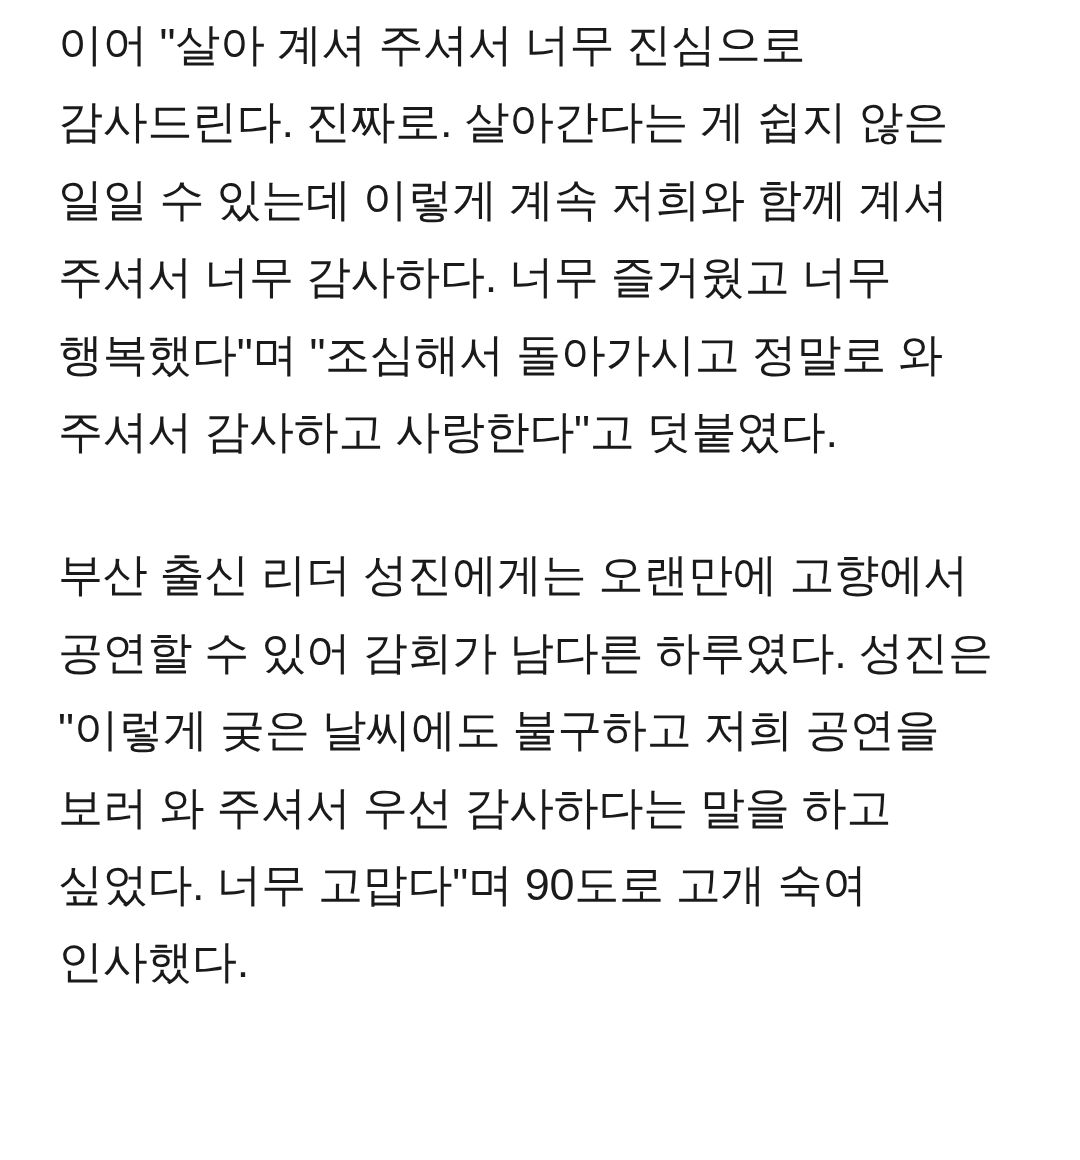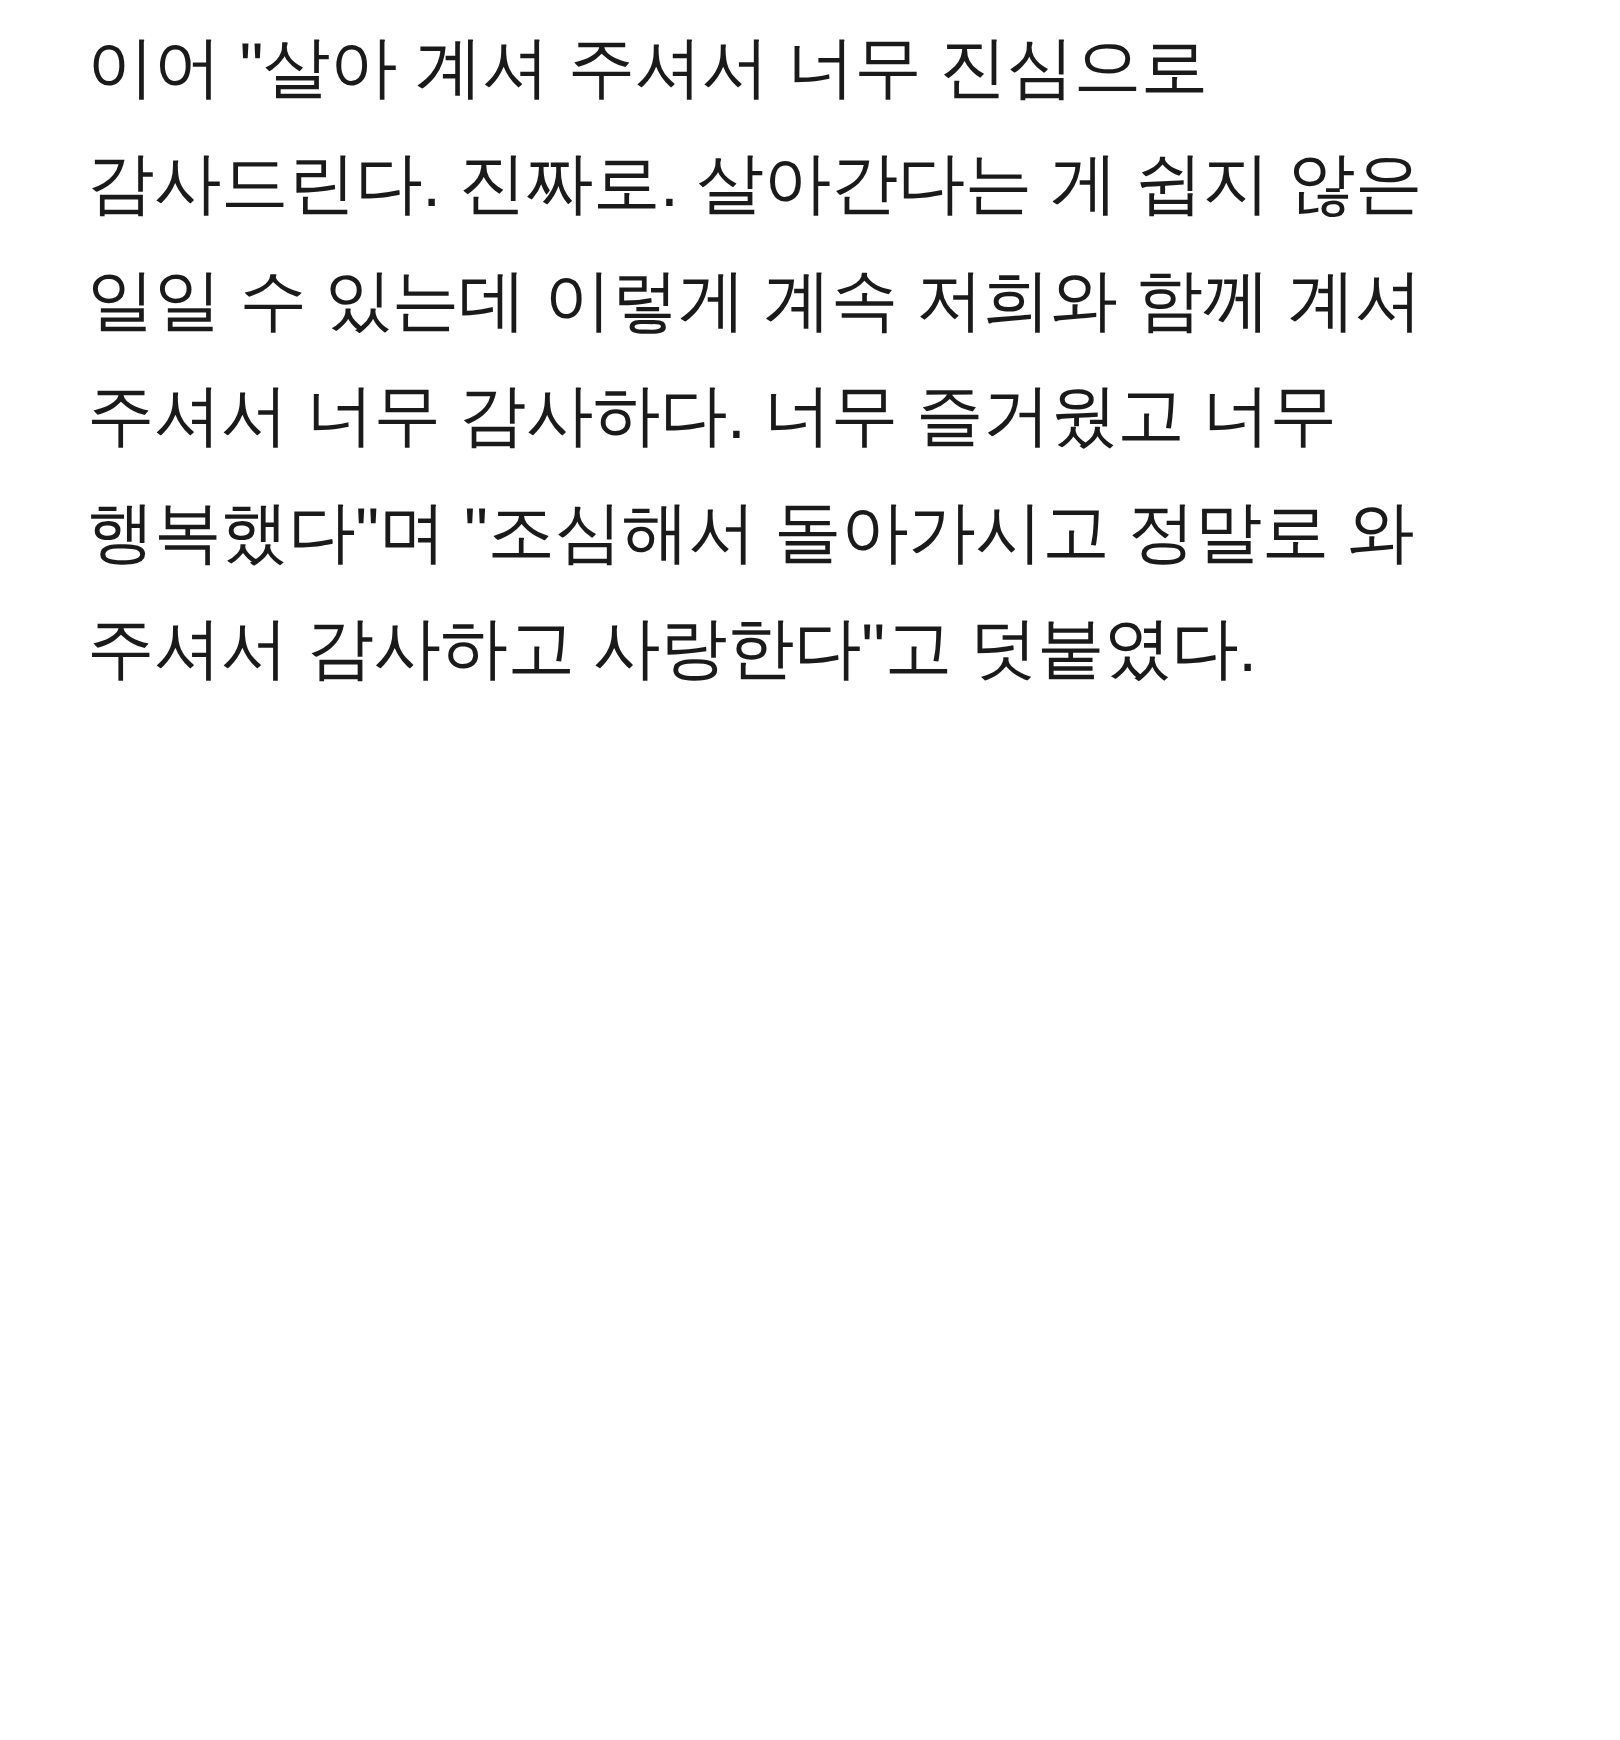--- a/index.html
+++ b/index.html
@@ -30,13 +30,14 @@
   }
   .paragraph + .paragraph {
     margin-top: 66px;
   }
 </style>
 </head>
 <body>
 
 <article id="article-body">
   <p class="paragraph">이어 "살아 계셔 주셔서 너무 진심으로 감사드린다. 진짜로. 살아간다는 게 쉽지 않은 일일 수 있는데 이렇게 계속 저희와 함께 계셔 주셔서 너무 감사하다. 너무 즐거웠고 너무 행복했다"며 "조심해서 돌아가시고 정말로 와 주셔서 감사하고 사랑한다"고 덧붙였다.</p>
+  <p class="paragraph">부산 출신 리더 성진에게는 오랜만에 고향에서 공연할 수 있어 감회가 남다른 하루였다. 성진은 "이렇게 궂은 날씨에도 불구하고 저희 공연을 보러 와 주셔서 우선 감사하다는 말을 하고 싶었다. 너무 고맙다"며 90도로 고개 숙여 인사했다.</p>
 </article>
 
 </body></html>

